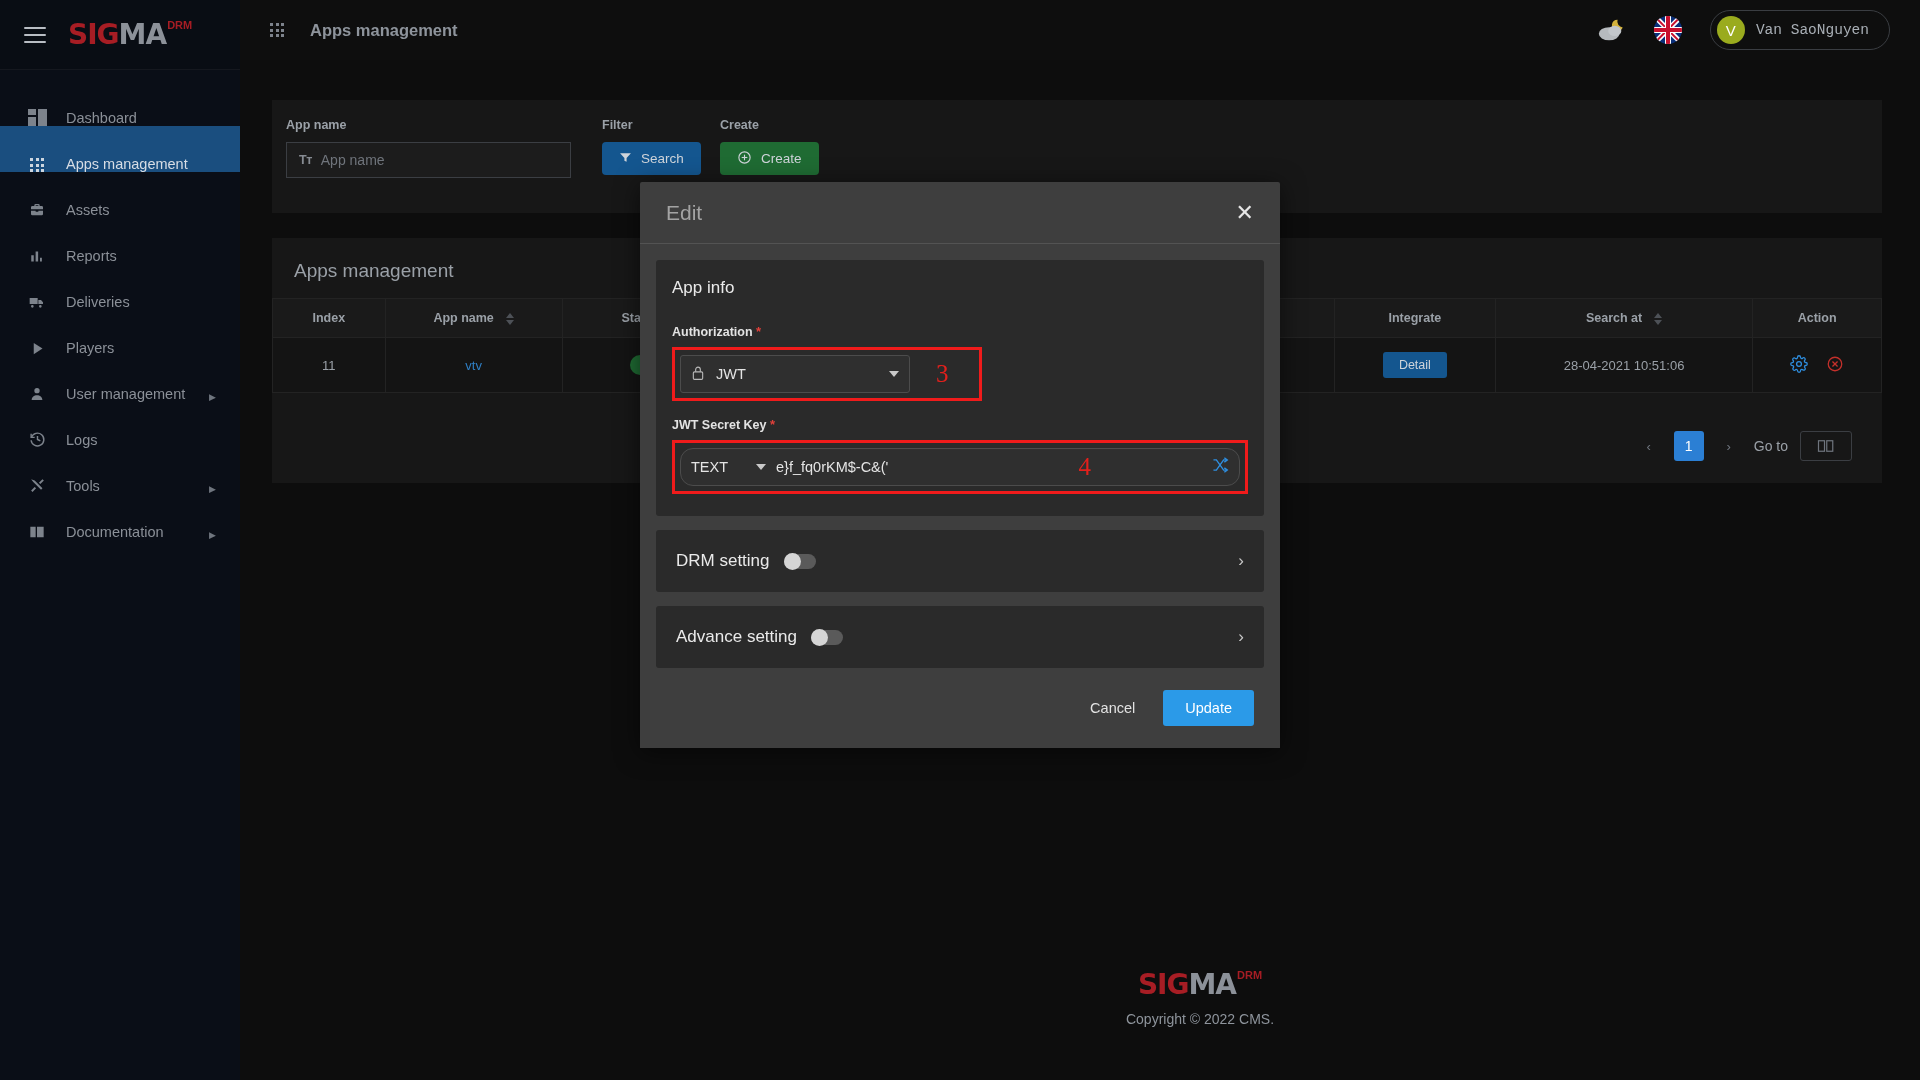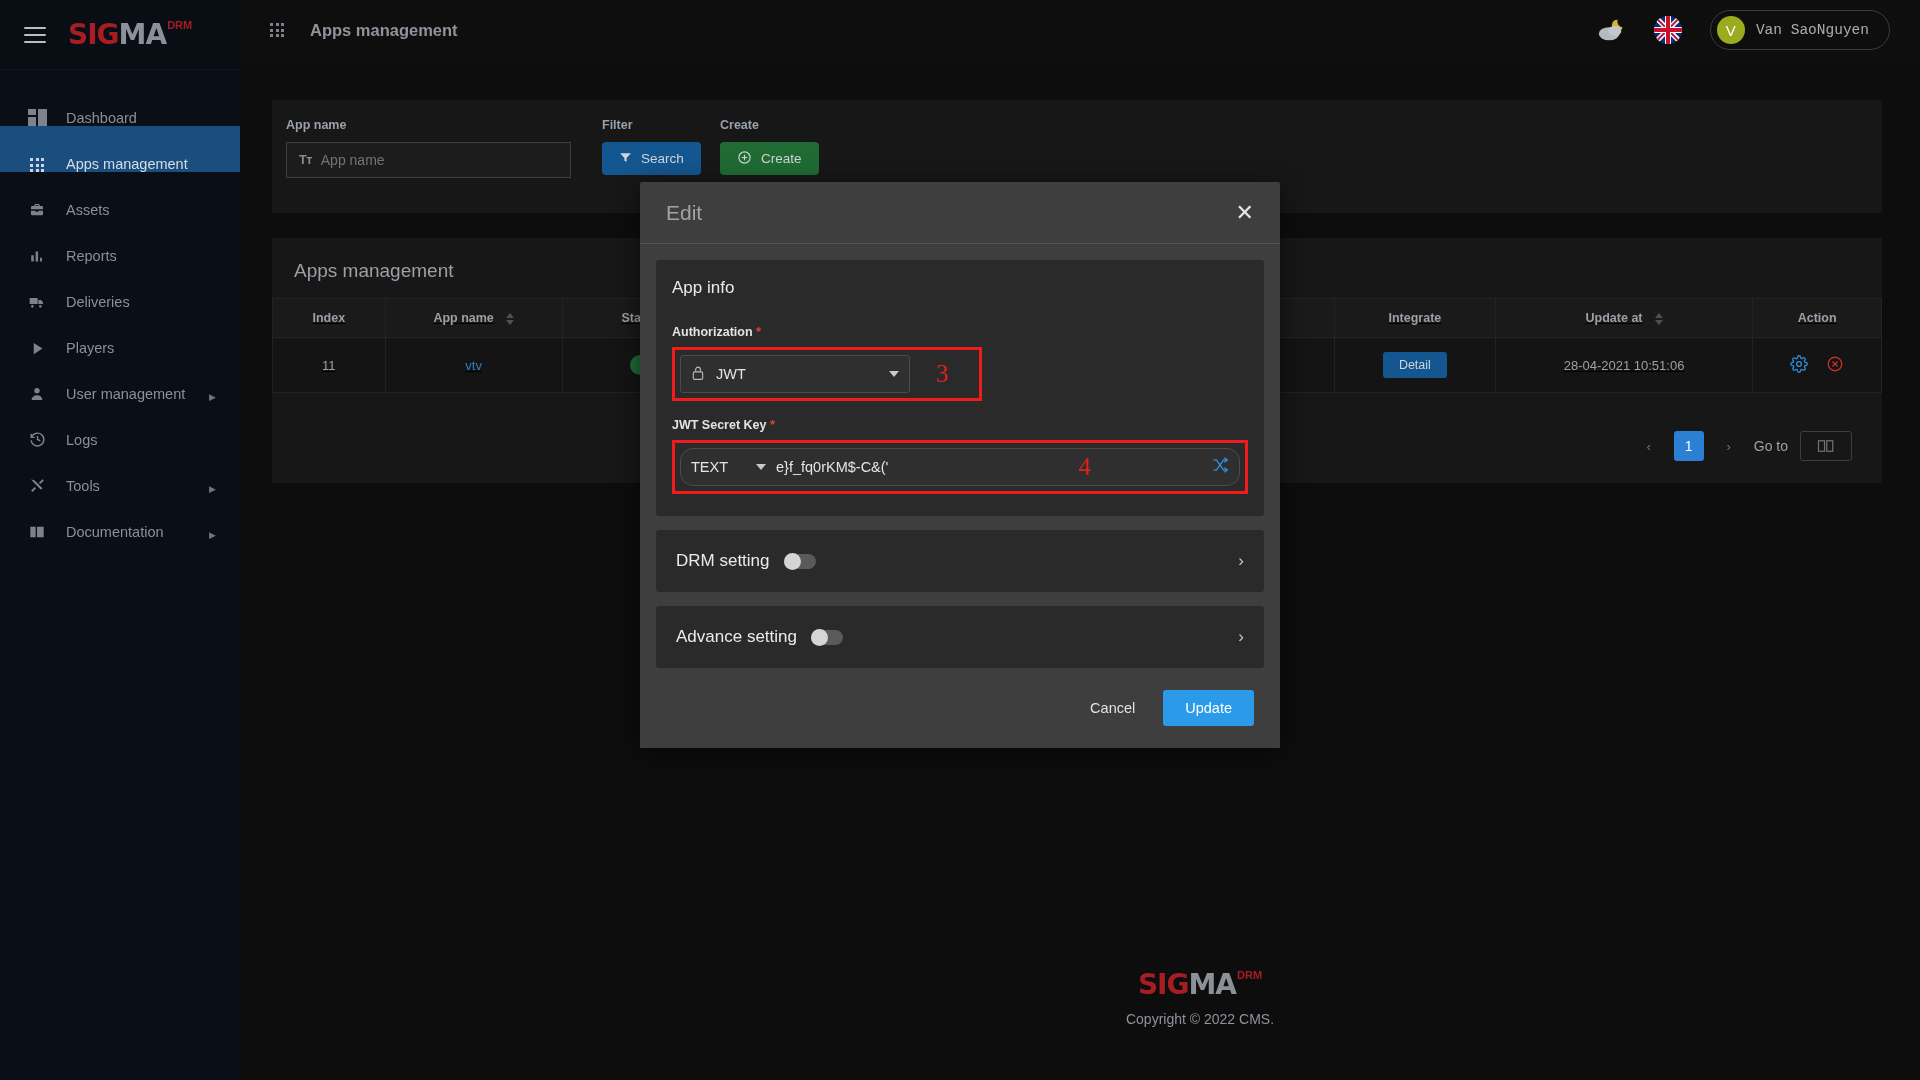--- a/index.html
+++ b/index.html
@@ -103,21 +103,21 @@
     gap: 9px; padding: 0 17px; font-size: 13.5px; color: #cfd4da; cursor: pointer; border: none;
   }
   .btn-search { background: #14568f; }
   .btn-create { background: #1f6b33; }
 
   .table-card {
     position: absolute; left: 32px; top: 178px; width: 1610px; height: 245px;
     background: #171717;
   }
   .table-title { color: #9aa0a7; font-size: 19px; padding: 22px 22px 0 22px; }
-  table { width: 100%; border-collapse: collapse; margin-top: 16px; text-decoration: underline; }
+  table { width: 100%; border-collapse: collapse; margin-top: 16px; }
   th {
     color: #9aa0a7; font-size: 12.5px; font-weight: 700; text-align: center;
     padding: 12px 6px; border: 1px solid #232323; background: #1a1a1a;
     position: relative; white-space: nowrap;
   }
   td {
     color: #9aa0a7; font-size: 13px; text-align: center; padding: 14px 6px;
     border: 1px solid #232323; background: #141414;
   }
   .sort { display:inline-flex; flex-direction: column; gap:2px; margin-left:12px; vertical-align: middle;}
@@ -413,21 +413,21 @@
                 </span></th>
             <th style="width:11%"><span>Status</span><span class="sort">
                   <i></i>
                   <i></i>
                 </span></th>
             <th style="width:37%"><span>Authorization</span><span class="sort">
                   <i></i>
                   <i></i>
                 </span></th>
             <th style="width:10%"><span>Integrate</span></th>
-            <th style="width:16%"><span>Update at</span><span class="sort">
+            <th style="width:16%"><span>Search at</span><span class="sort">
                   <i></i>
                   <i></i>
                 </span></th>
             <th style="width:8%"><span>Action</span></th>
           </tr>
         </thead>
         <tbody>
           <tr>
             <td>11</td>
             <td><span class="link-blue">vtv</span></td>

